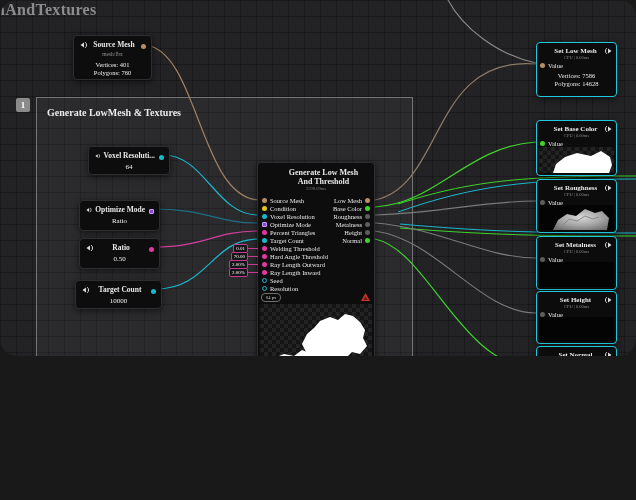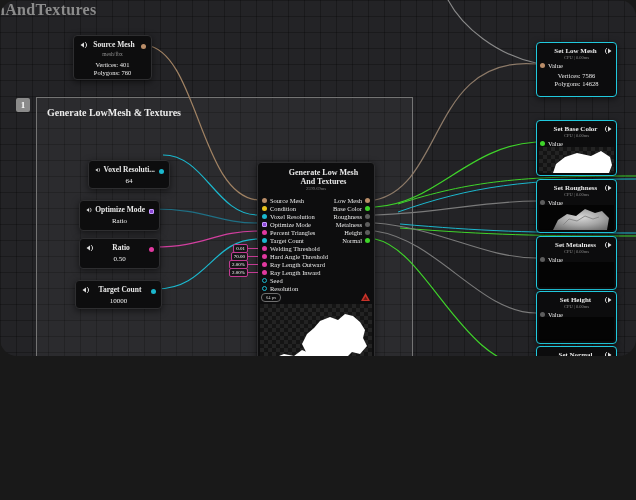--- a/index.html
+++ b/index.html
@@ -113,21 +113,21 @@
       <span class="t">Source Mesh</span>
     </div>
     <span class="pin p-mesh abs"></span>
     <div class="psub">mesh/fbx</div>
     <div class="pstats">
       <div>Vertices: 401</div>
       <div>Polygons: 760</div>
     </div>
   </div>
 
-  <div class="node" style="left:88px;top:160px;width:82px;height:29px;">
+  <div class="node" style="left:88px;top:146px;width:82px;height:29px;">
     <div class="phead">
       <svg width="8" height="8" viewBox="0 0 8 8">
           <polygon points="0.5,4 4,1.5 4,6.5" fill="#ddd"></polygon>
           <path d="M5.2,1.2 A3.6,3.6 0 0 1 5.2,6.8" stroke="#ddd" stroke-width="1" fill="none"></path>
         </svg>
       <span class="t">Voxel Resoluti...</span>
     </div>
     <span class="pin p-num abs"></span>
     <div class="pval">64</div>
   </div>
@@ -164,21 +164,21 @@
         </svg>
       <span class="t">Target Count</span>
     </div>
     <span class="pin p-num abs"></span>
     <div class="pval">10000</div>
   </div>
 
   <div class="node cnode">
     <div class="chead">
       <div>Generate Low Mesh</div>
-      <div>And Textures</div>
+      <div>And Threshold</div>
     </div>
     <div class="csub">2599.69ms</div>
     <div class="cols">
       <div class="leftcol">
         <div class="crow">
             <span class="pin p-mesh"></span>
             <span>Source Mesh</span>
           </div>
         <div class="crow">
             <span class="pin p-cond"></span>

